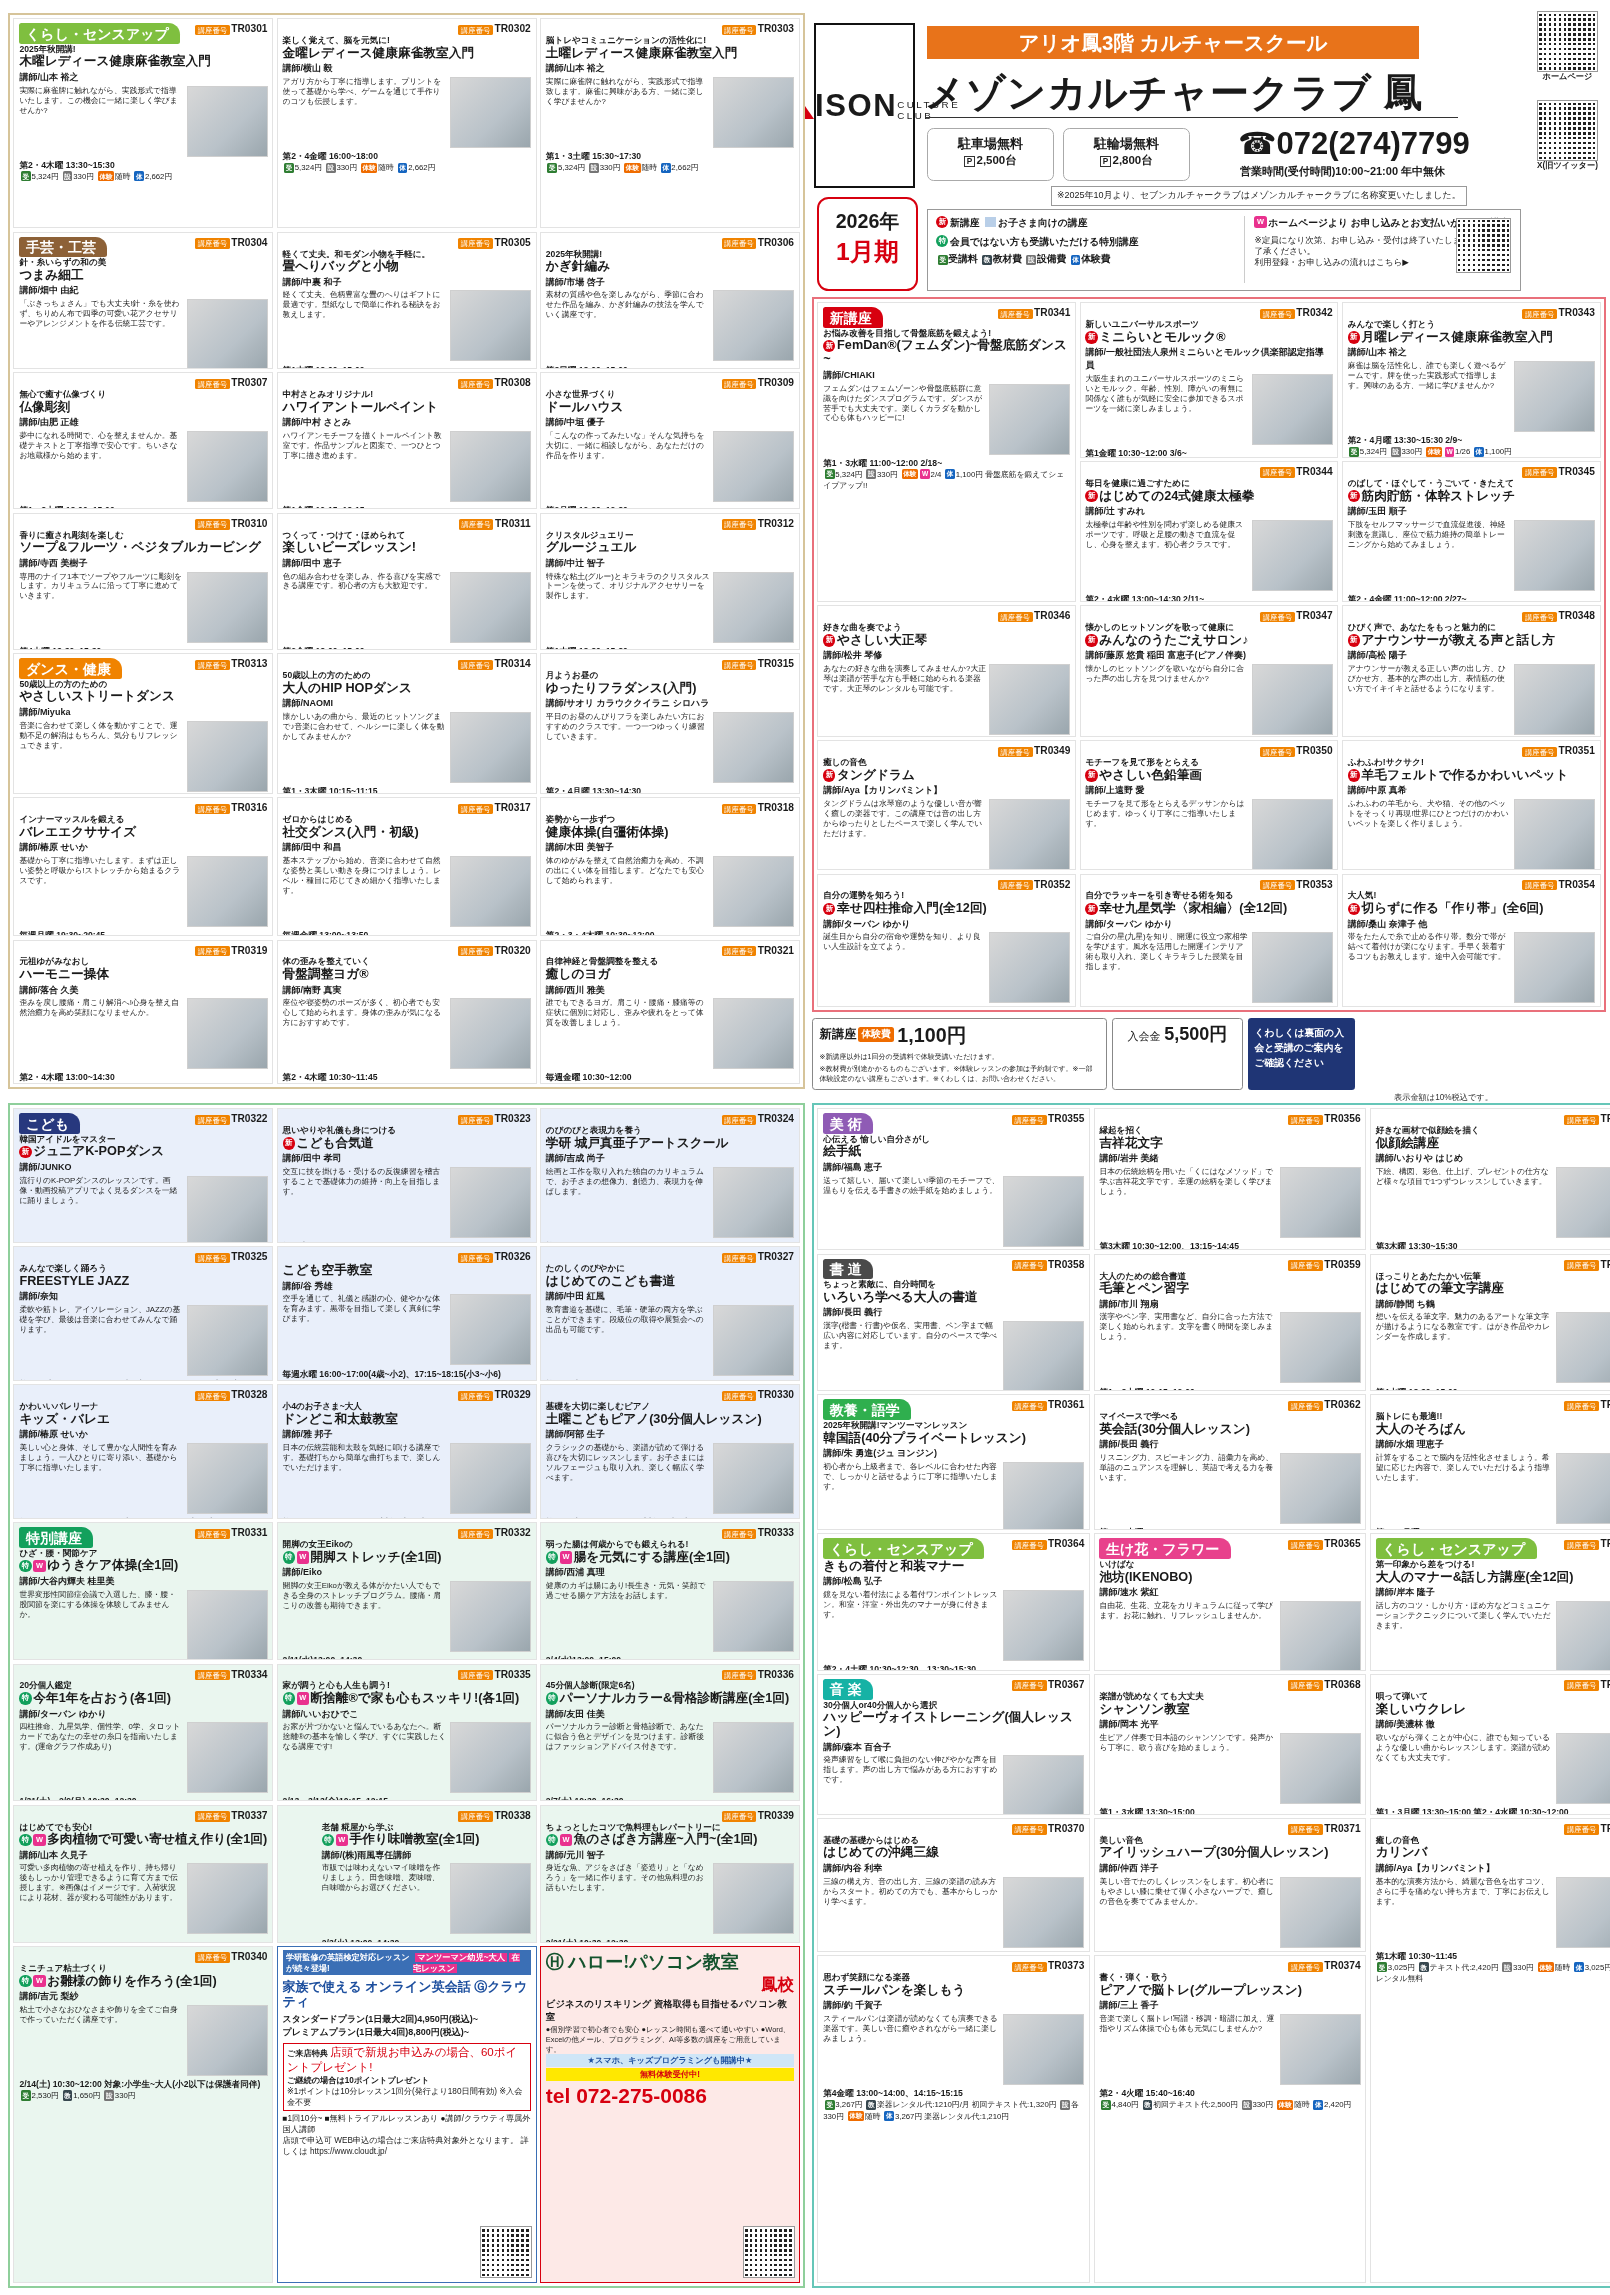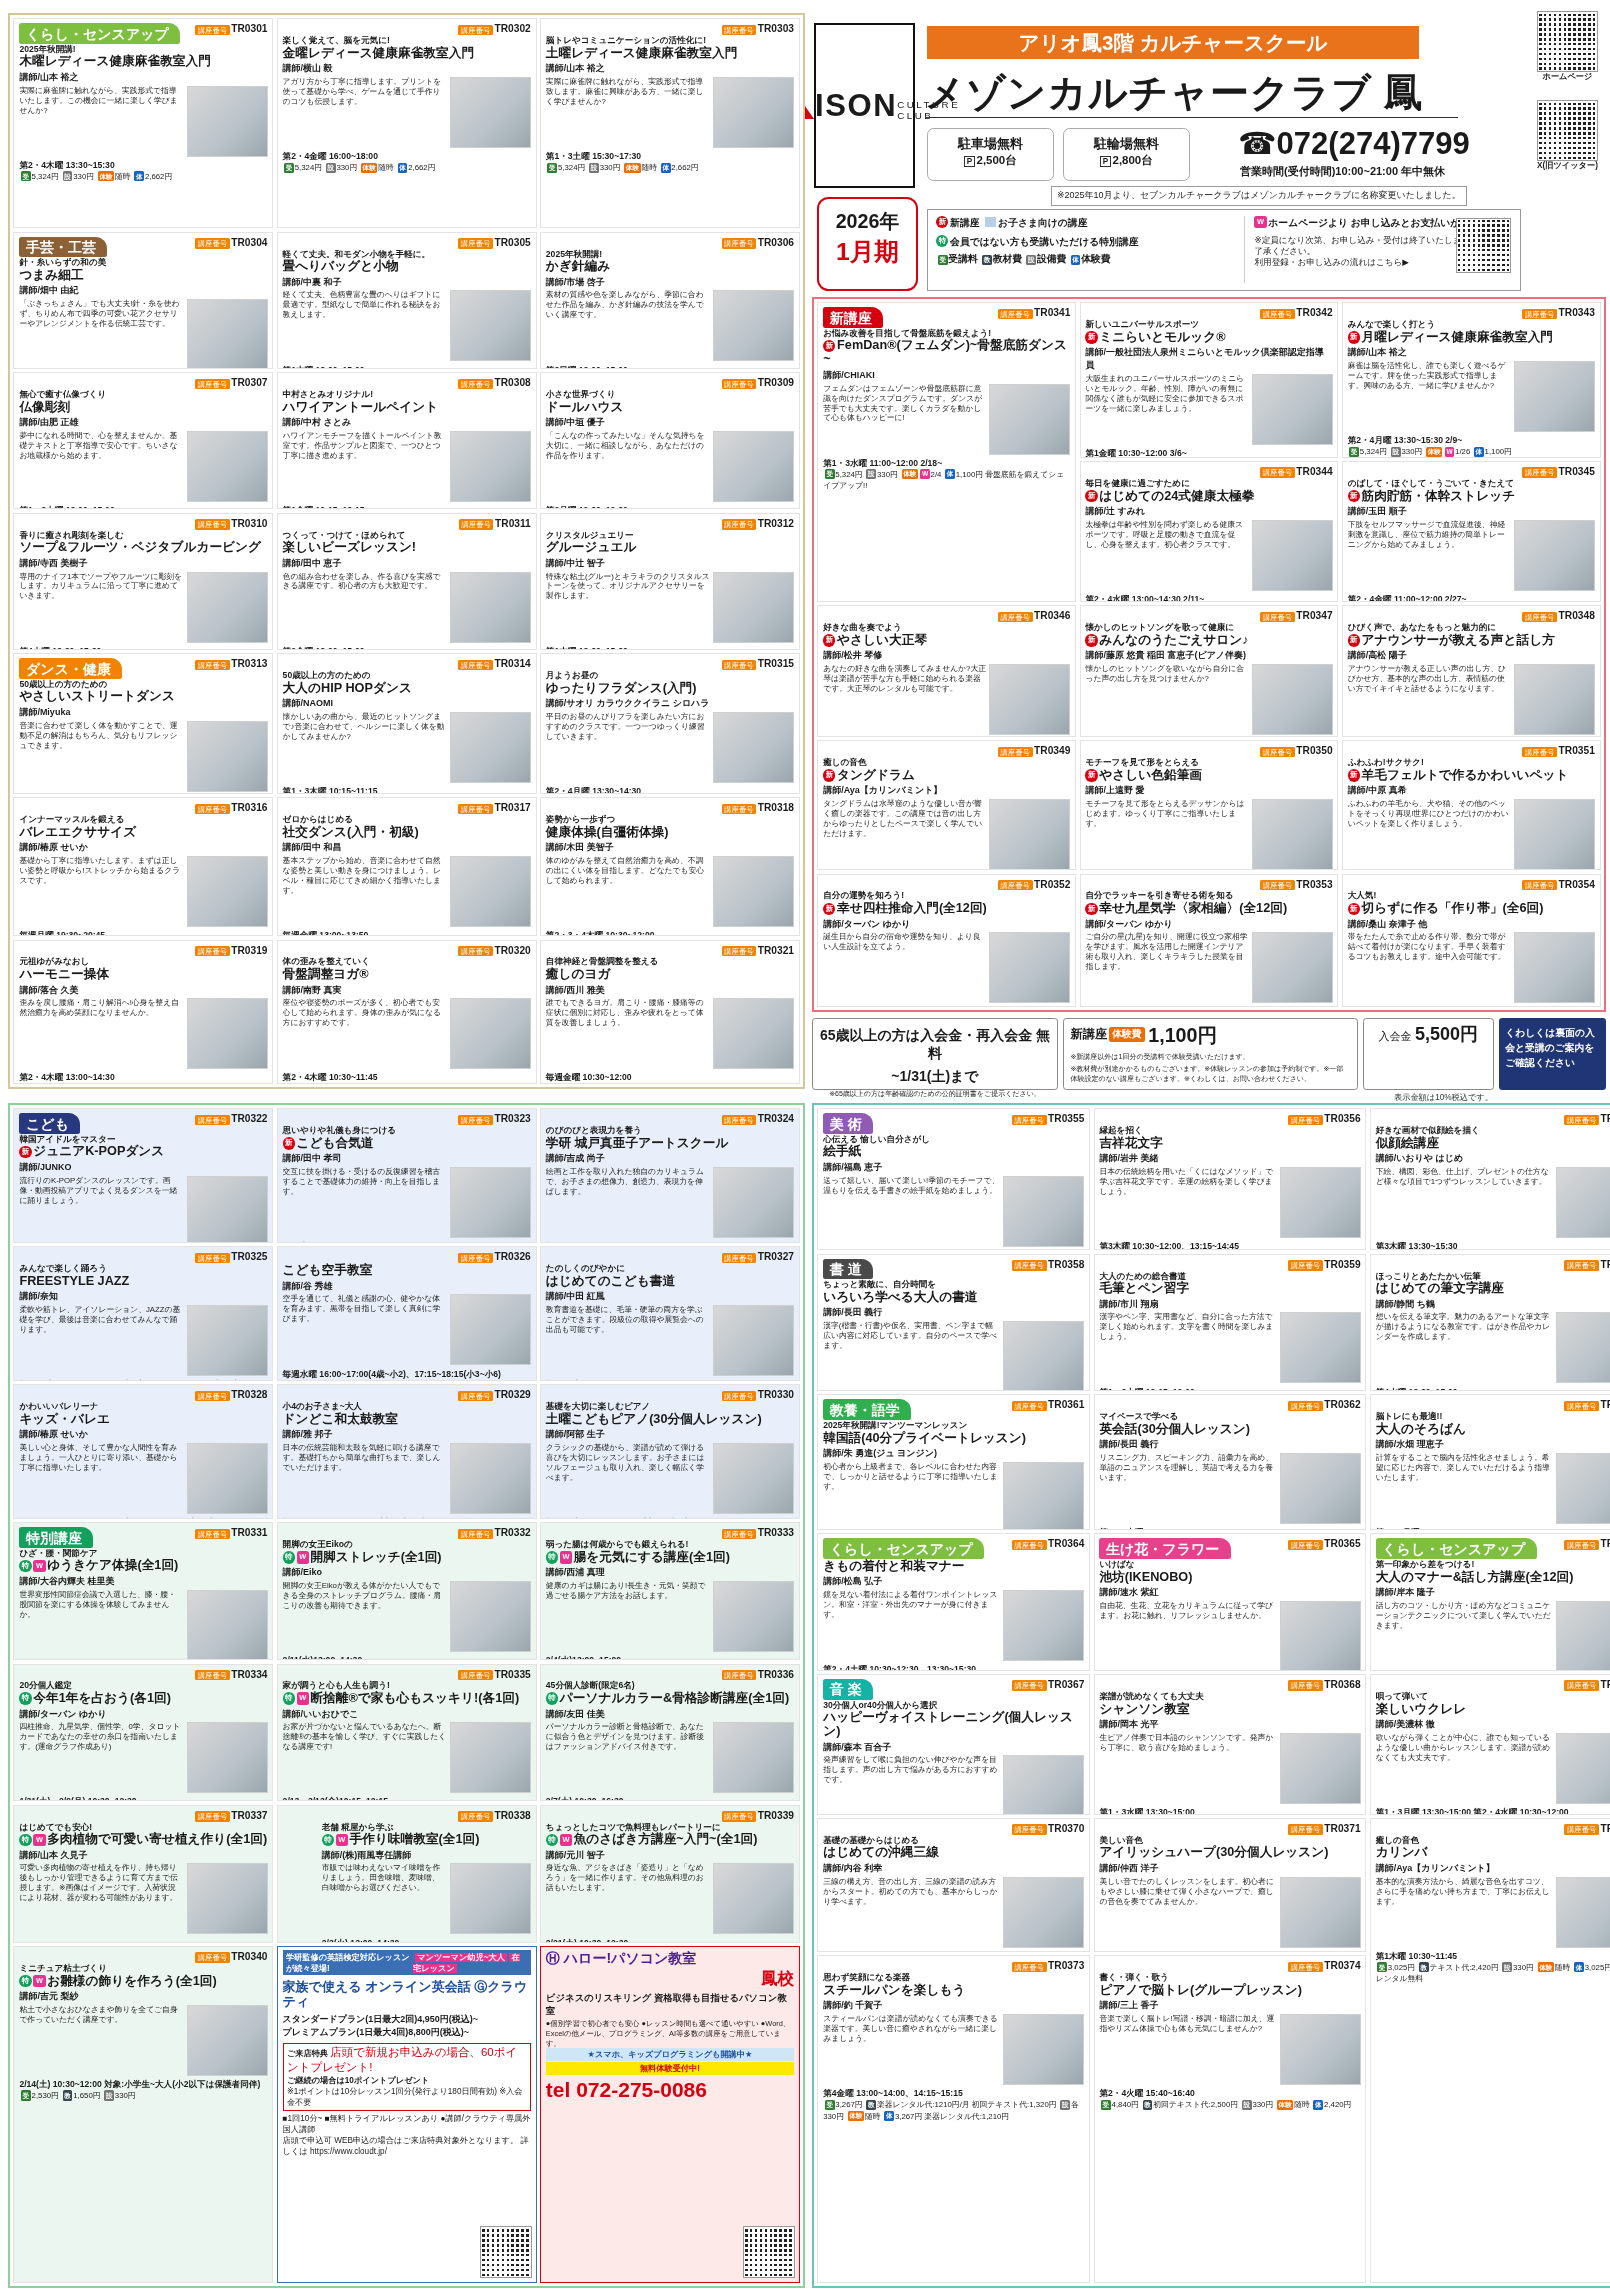--- a/index.html
+++ b/index.html
@@ -72,21 +72,21 @@
   #taxnote{position:absolute;left:1394px;top:1092px;font-size:8.2px;color:#333;}
   
   .ad{position:relative;background:#fff;border:1.6px solid #3b6fb5;padding:3.3px 4.9px;overflow:hidden;font-size:8.2px;box-sizing:border-box;}
   .ad .topband{background:#3b6fb5;color:#fff;font-size:8.2px;font-weight:bold;padding:1.6px 3.3px;display:flex;justify-content:space-between;}
   .ad .badge2{background:#e9318e;color:#fff;padding:0 2.5px;margin-left:1.6px;}
   .ad-title{color:#1d4f9e;font-weight:bold;font-size:13px;line-height:1.2;margin:3.3px 0;}
   .ad .plan{font-size:9px;font-weight:bold;}
   .tokuten{border:1.6px solid #d7000f;margin-top:3.3px;padding:1.6px 3.3px;}
   .tokuten .big{color:#d7000f;font-size:11.5px;font-weight:normal;}
   .ad-pc{border-color:#d7000f;background:#fde9e7;}
-  .ad-pc .pc-logo{color:#4c1d95;font-weight:bold;font-size:14px;}
+  .ad-pc .pc-logo{color:#14532d;font-weight:bold;font-size:18px;font-family:Liberation Serif, serif;}
   .ad-pc .pc-school{color:#d7000f;font-size:16.4px;font-weight:bold;text-align:right;}
   .ad-pc .sub{font-weight:bold;font-size:9.4px;margin:1.6px 0;}
   .ad-pc .hl1{background:#cfe6f7;color:#1d4f9e;font-weight:bold;text-align:center;padding:0.8px;}
   .ad-pc .hl2{background:#ffe800;color:#d7000f;font-weight:bold;text-align:center;padding:0.8px;margin-top:1.6px;}
   .ad-pc .tel{color:#d7000f;font-size:21px;font-weight:bold;margin-top:3.3px;}
   .adqr{position:absolute;right:4.9px;bottom:4.9px;width:48px;height:48px;}
 </style>
 </head>
 <body>
 
@@ -1135,25 +1135,20 @@
       <div class="card-body">
         <div class="photo"></div>
         <div class="desc">音楽で楽しく脳トレ!写譜・移調・暗譜に加え、運指やリズム体操で心も体も元気にしませんか?</div>
       </div>
       <div class="sched">第2・4火曜 15:40~16:40</div>
       <div class="price"><span class="pchip pc-u">受</span>4,840円 <span class="pchip pc-k">教</span>初回テキスト代:2,500円 <span class="pchip pc-s">設</span>330円 <span class="pchip pc-tk">体験</span>随時 <span class="pchip pc-t">体</span>2,420円</div>
     </div>
   </div>
 
 <div id="notice">
-  <div class="nbox n1">
-    <div class="h">65歳以上の方は入会金・再入会金 無料</div>
-    <div class="h">~1/31(土)まで</div>
-    <small>※65歳以上の方は年齢確認のための公的証明書をご提示ください。</small>
-  </div>
   <div class="nbox n2">
     <span class="lab">新講座</span>
     <span class="tk">体験費</span>
     <span class="yen">1,100円</span>
     <small>※新講座以外は1回分の受講料で体験受講いただけます。</small>
     <small>※教材費が別途かかるものもございます。※体験レッスンの参加は予約制です。※一部体験設定のない講座もございます。※くわしくは、お問い合わせください。</small>
   </div>
   <div class="nbox n3">
     <span class="h">入会金</span>
     <span class="yen">5,500円</span>

